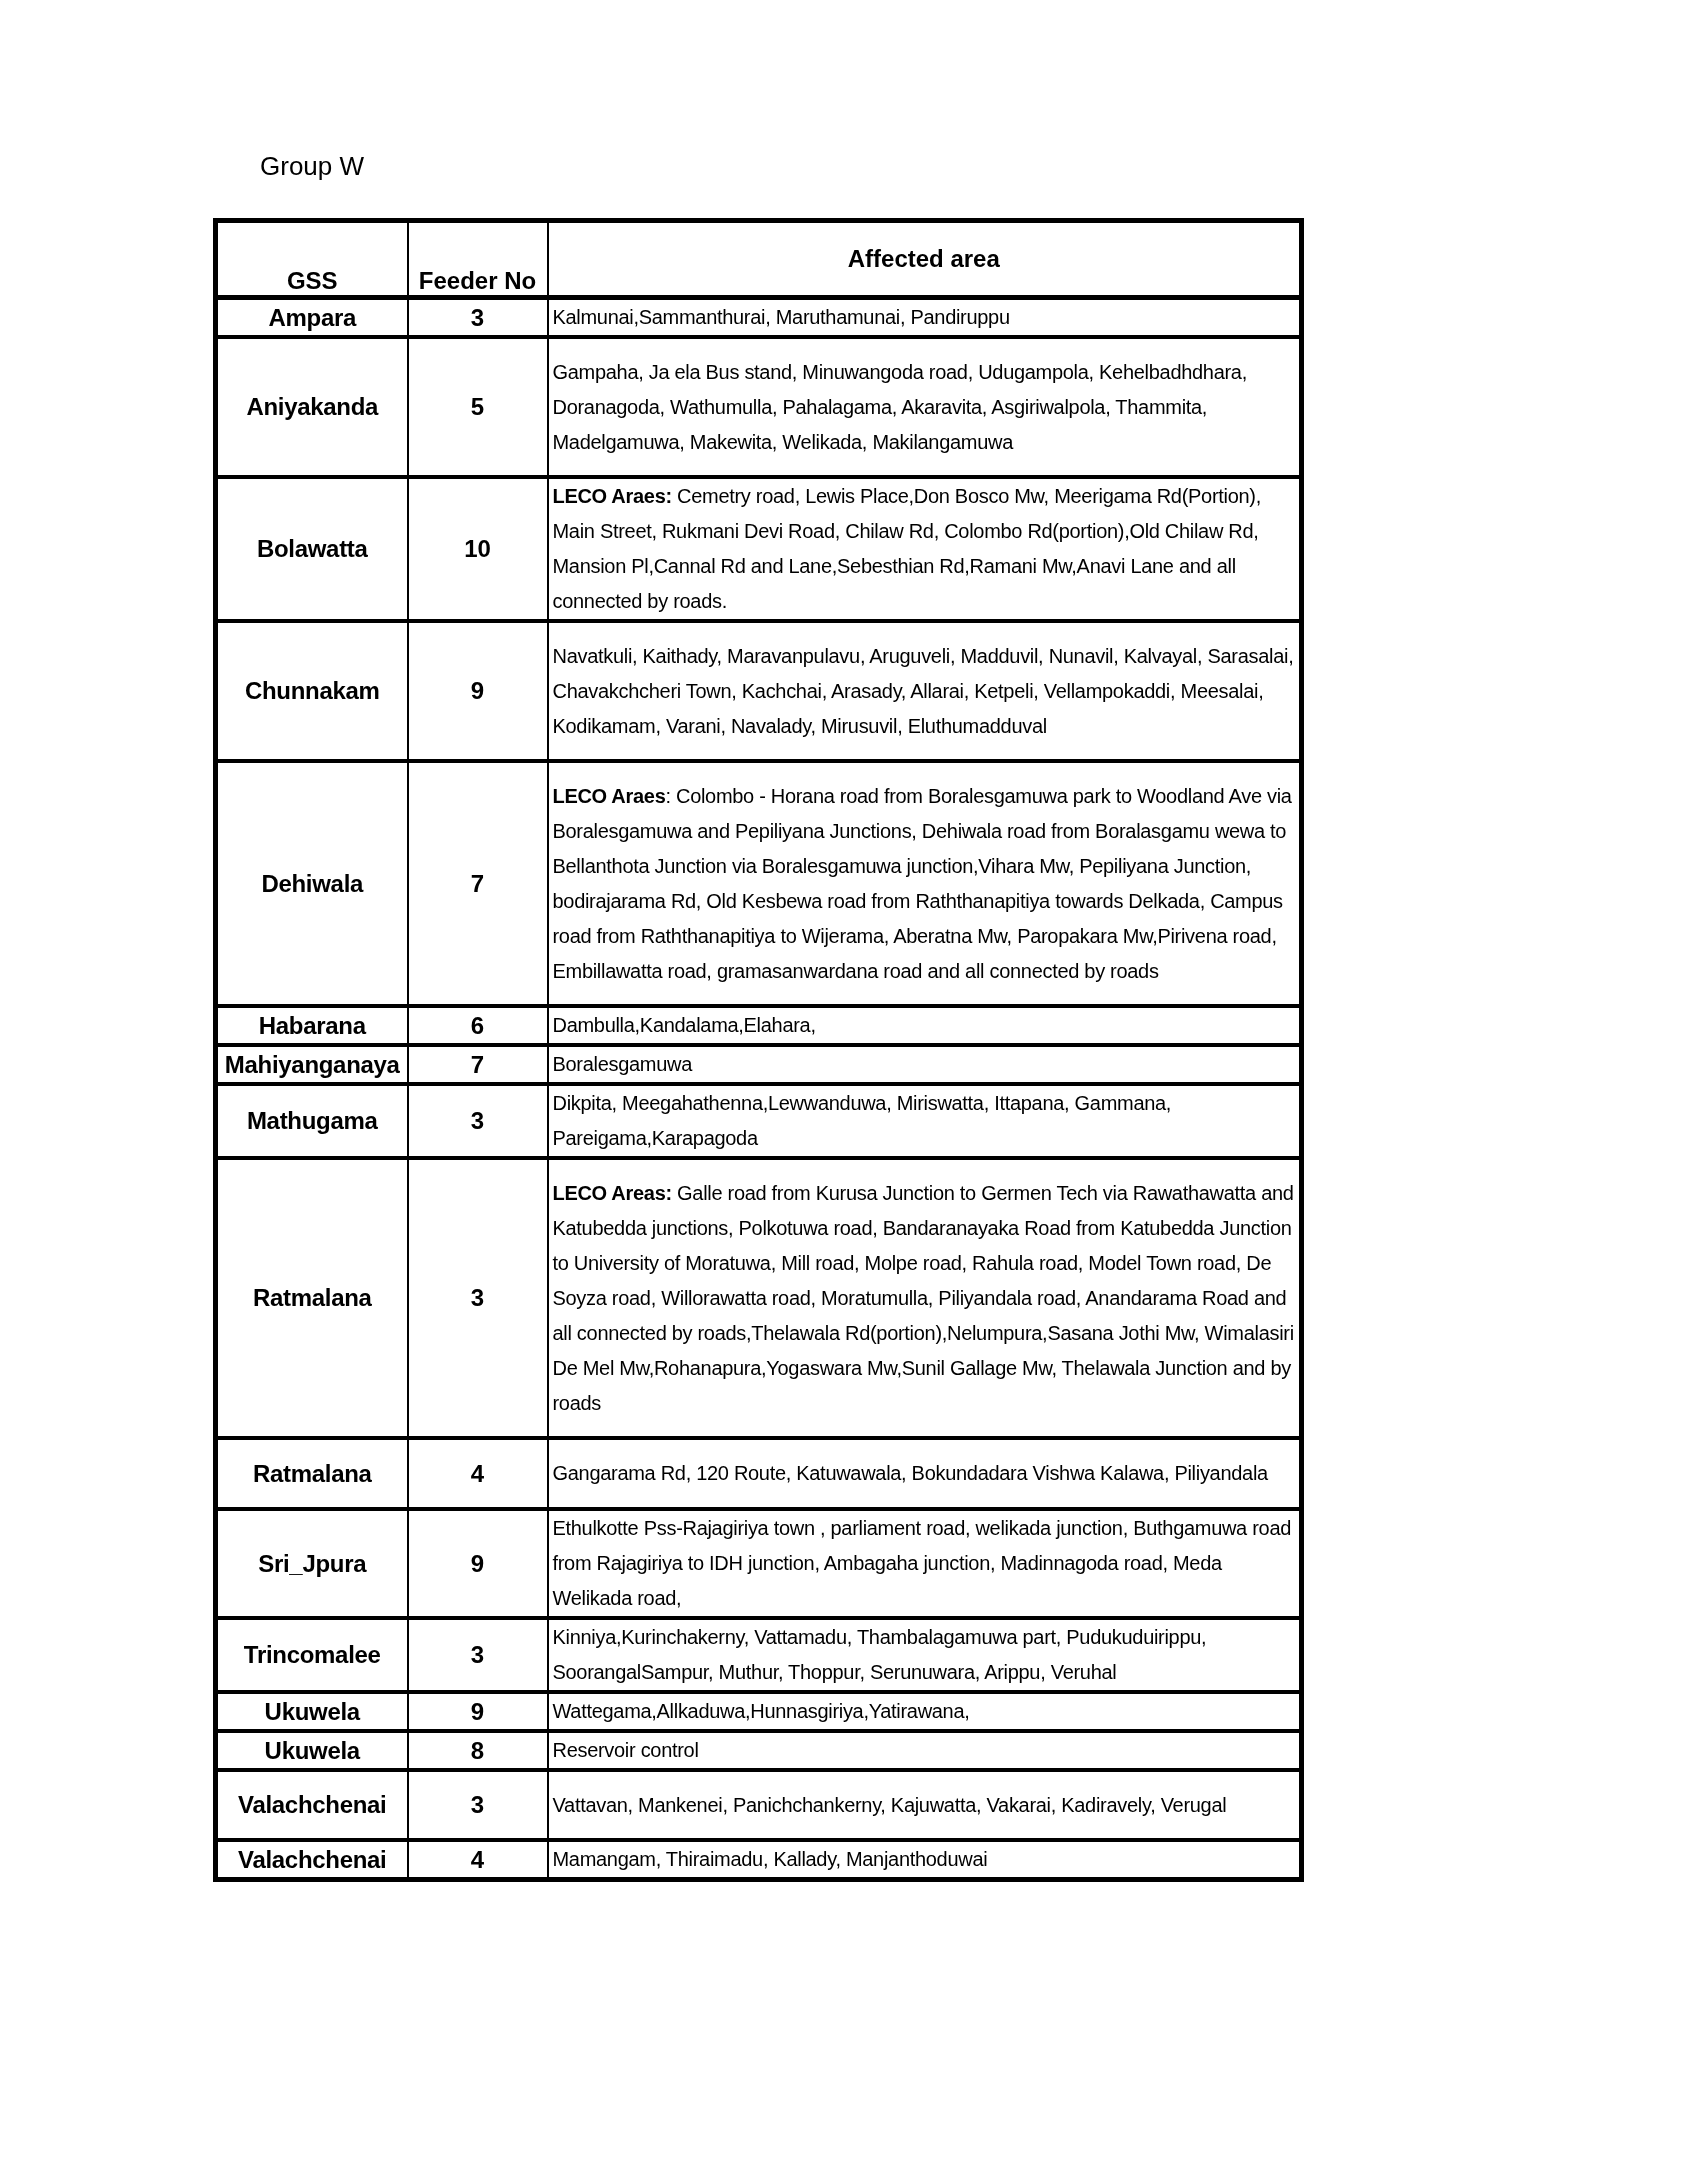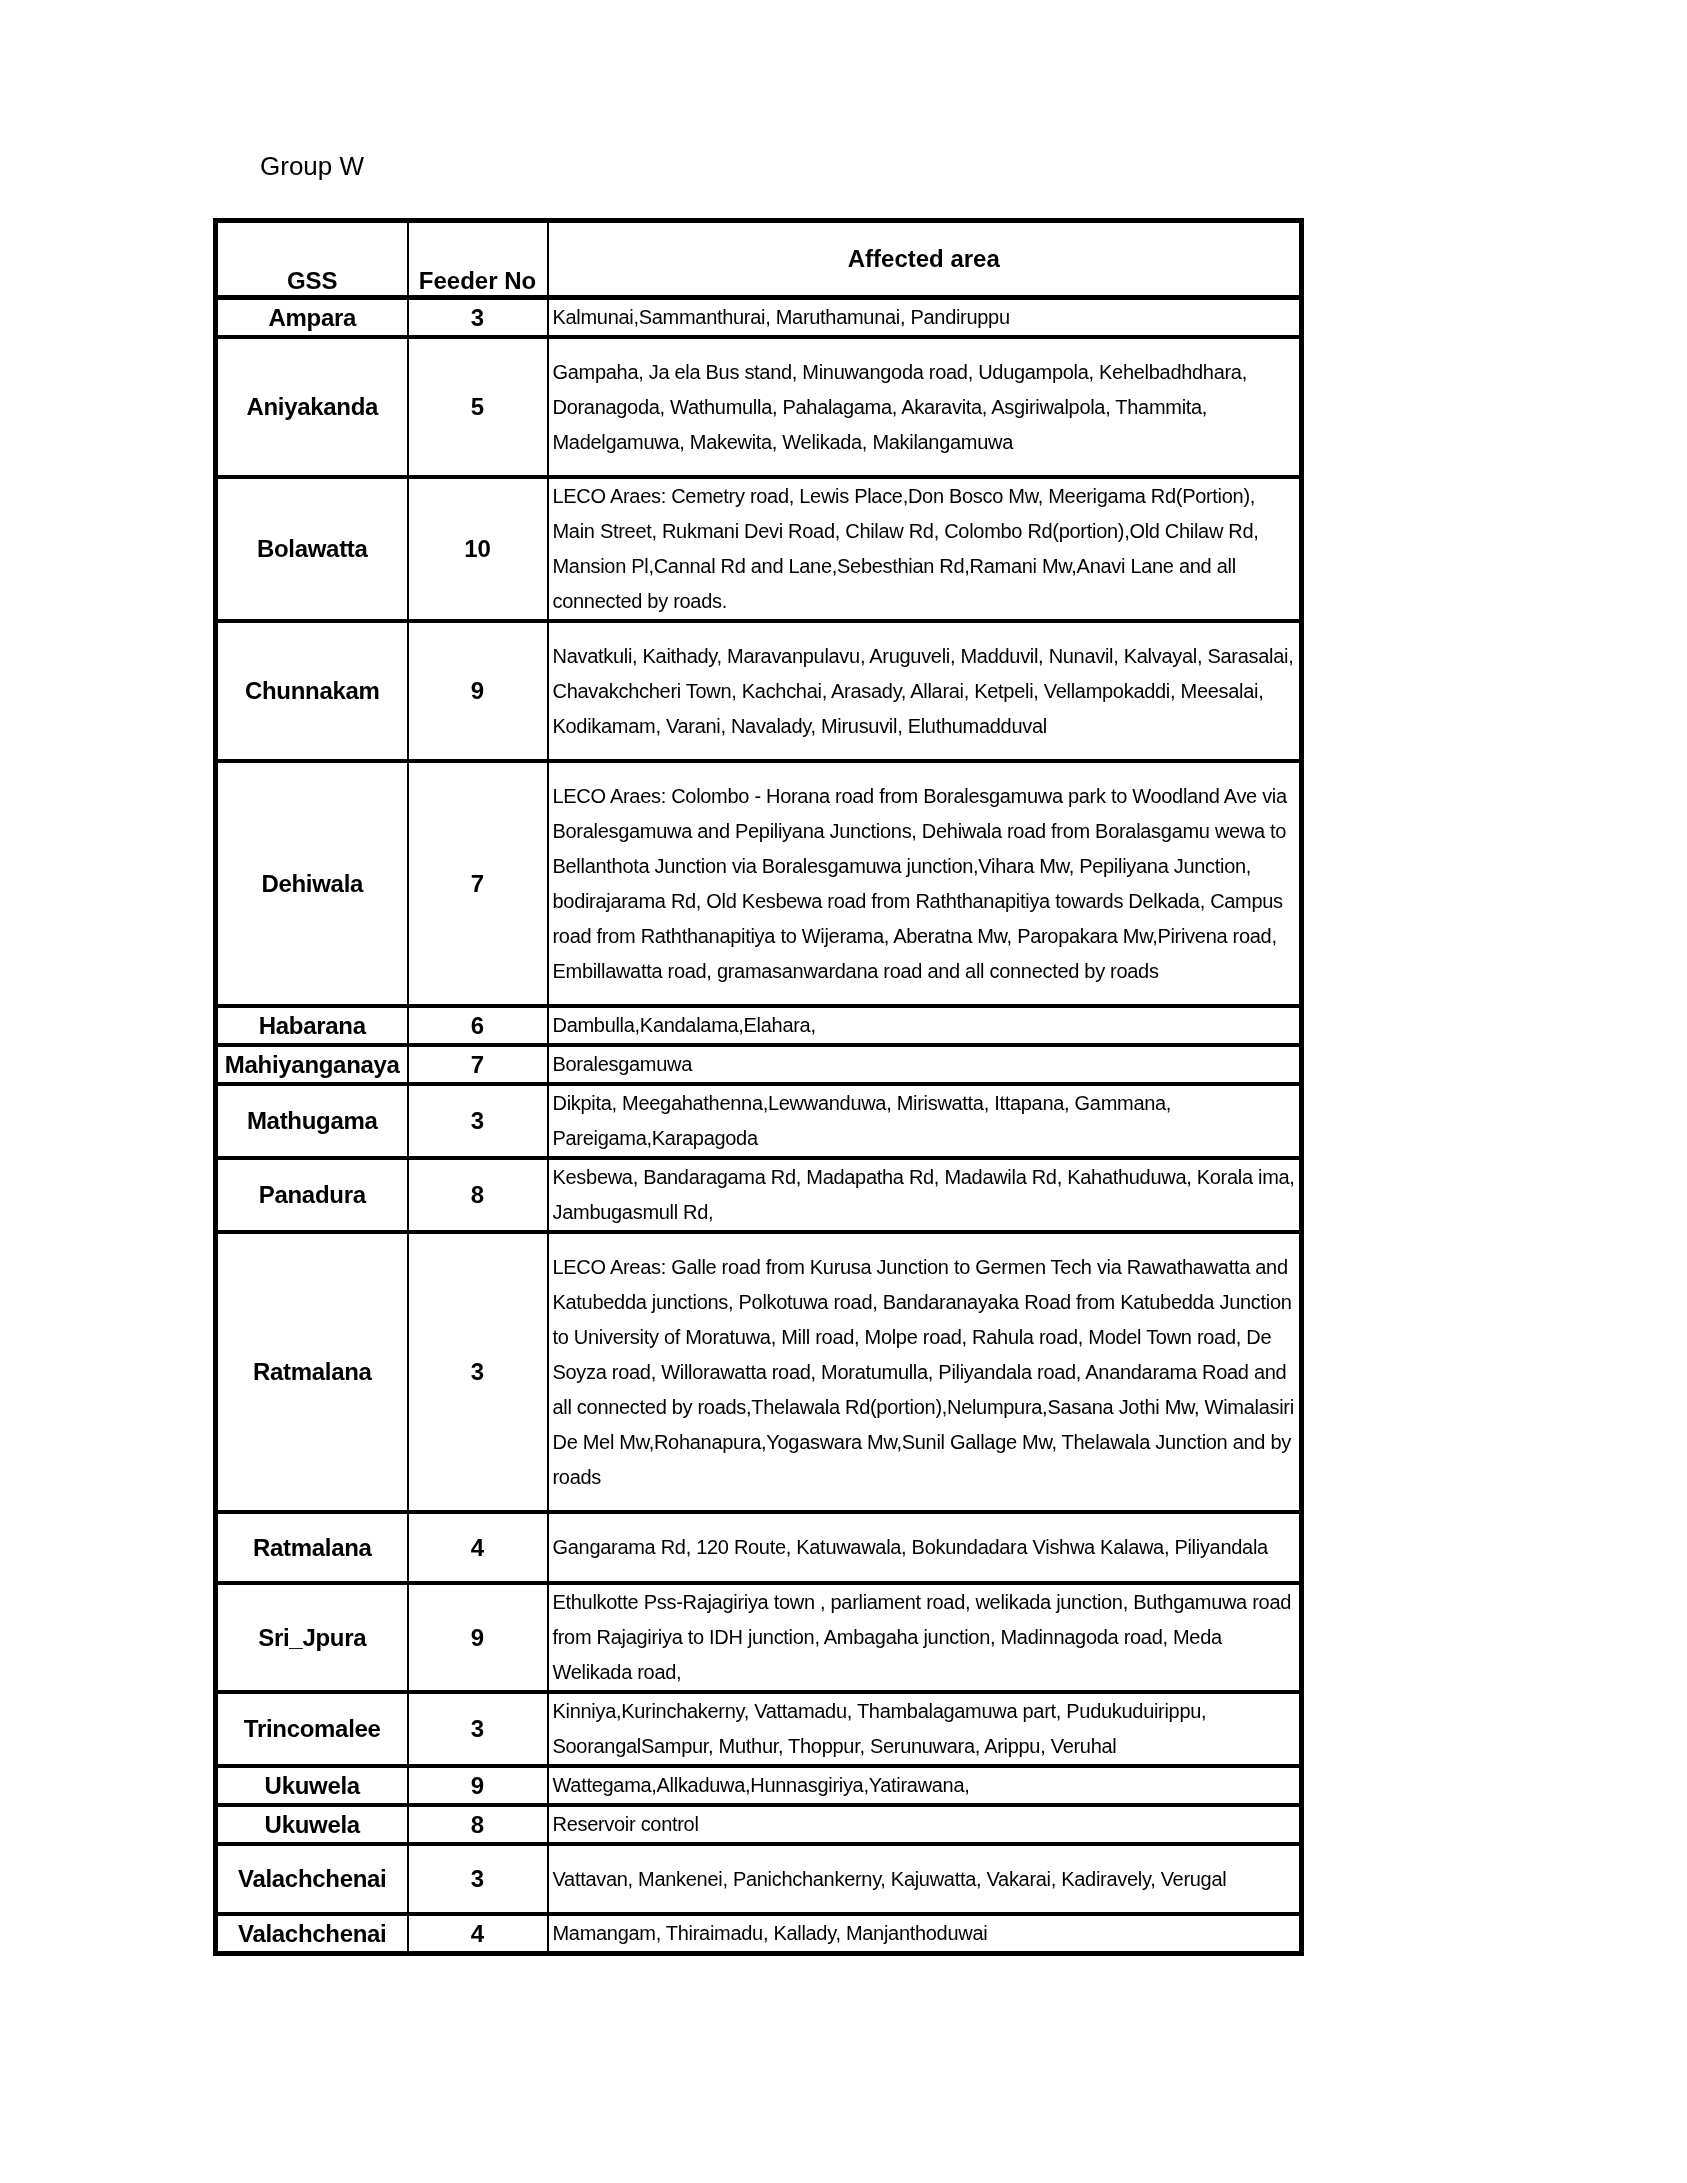--- a/index.html
+++ b/index.html
@@ -12,21 +12,21 @@
   table.outage col.c2 { width: 140px; }
   table.outage th, table.outage td { border-left: 2px solid #000; border-right: 2px solid #000;
                  border-top: 2px solid #000; border-bottom: 2px solid #000; padding: 0 4px; }
   table.outage th { font-size: 24px; font-weight: bold; height: 72px; border-bottom: 5.3px solid #000; }
   th.h-gss, th.h-feeder { vertical-align: bottom; padding-bottom: 4px; }
   th.h-area { vertical-align: middle; padding-bottom: 26.5px; border-left: 4px solid #000; }
   td.gss { text-align: center; font-weight: bold; font-size: 24px; white-space: nowrap; letter-spacing: -0.3px; margin-top: 11px; }
   td.feeder { text-align: center; font-weight: bold; font-size: 24px; }
   td.area { border-left: 4px solid #000; font-size: 20px; line-height: 35px; padding: 0 2.6px 0 5.3px; letter-spacing: -0.3px; }
   tr.thick td { border-bottom: 4px solid #000; }
-  .lbl { font-weight: normal; }
+  .lbl { font-weight: bold; }
 </style>
 </head>
 <body>
 
 <div class="group-title">Group W</div>
 
 <table class="outage">
   <colgroup>
       <col class="c1">
       <col class="c2">
@@ -74,25 +74,20 @@
     <tr class="thick" style="height:35px">
       <td class="gss">Mahiyanganaya</td>
       <td class="feeder">7</td>
       <td class="area"><span class="lbl"></span><span>Boralesgamuwa</span></td>
     </tr>
     <tr class="thick" style="height:70px">
       <td class="gss">Mathugama</td>
       <td class="feeder">3</td>
       <td class="area"><span class="lbl"></span><span>Dikpita, Meegahathenna,Lewwanduwa, Miriswatta, Ittapana, Gammana, Pareigama,Karapagoda</span></td>
     </tr>
-    <tr class="thick" style="height:70px">
-      <td class="gss">Panadura</td>
-      <td class="feeder">8</td>
-      <td class="area"><span class="lbl"></span><span>Kesbewa, Bandaragama Rd, Madapatha Rd, Madawila Rd, Kahathuduwa, Korala ima, Jambugasmull Rd,</span></td>
-    </tr>
     <tr class="thick" style="height:280px">
       <td class="gss">Ratmalana</td>
       <td class="feeder">3</td>
       <td class="area"><span class="lbl">LECO Areas:</span><span> Galle road from Kurusa Junction to Germen Tech via Rawathawatta and Katubedda junctions, Polkotuwa road, Bandaranayaka Road from Katubedda Junction to University of Moratuwa, Mill road, Molpe road, Rahula road, Model Town road, De Soyza road, Willorawatta road, Moratumulla, Piliyandala road, Anandarama Road and all connected by roads,Thelawala Rd(portion),Nelumpura,Sasana Jothi Mw, Wimalasiri De Mel Mw,Rohanapura,Yogaswara Mw,Sunil Gallage Mw, Thelawala Junction and by roads</span></td>
     </tr>
     <tr class="thick" style="height:71px">
       <td class="gss">Ratmalana</td>
       <td class="feeder">4</td>
       <td class="area"><span class="lbl"></span><span>Gangarama Rd, 120 Route, Katuwawala, Bokundadara Vishwa Kalawa, Piliyandala</span></td>
     </tr>

